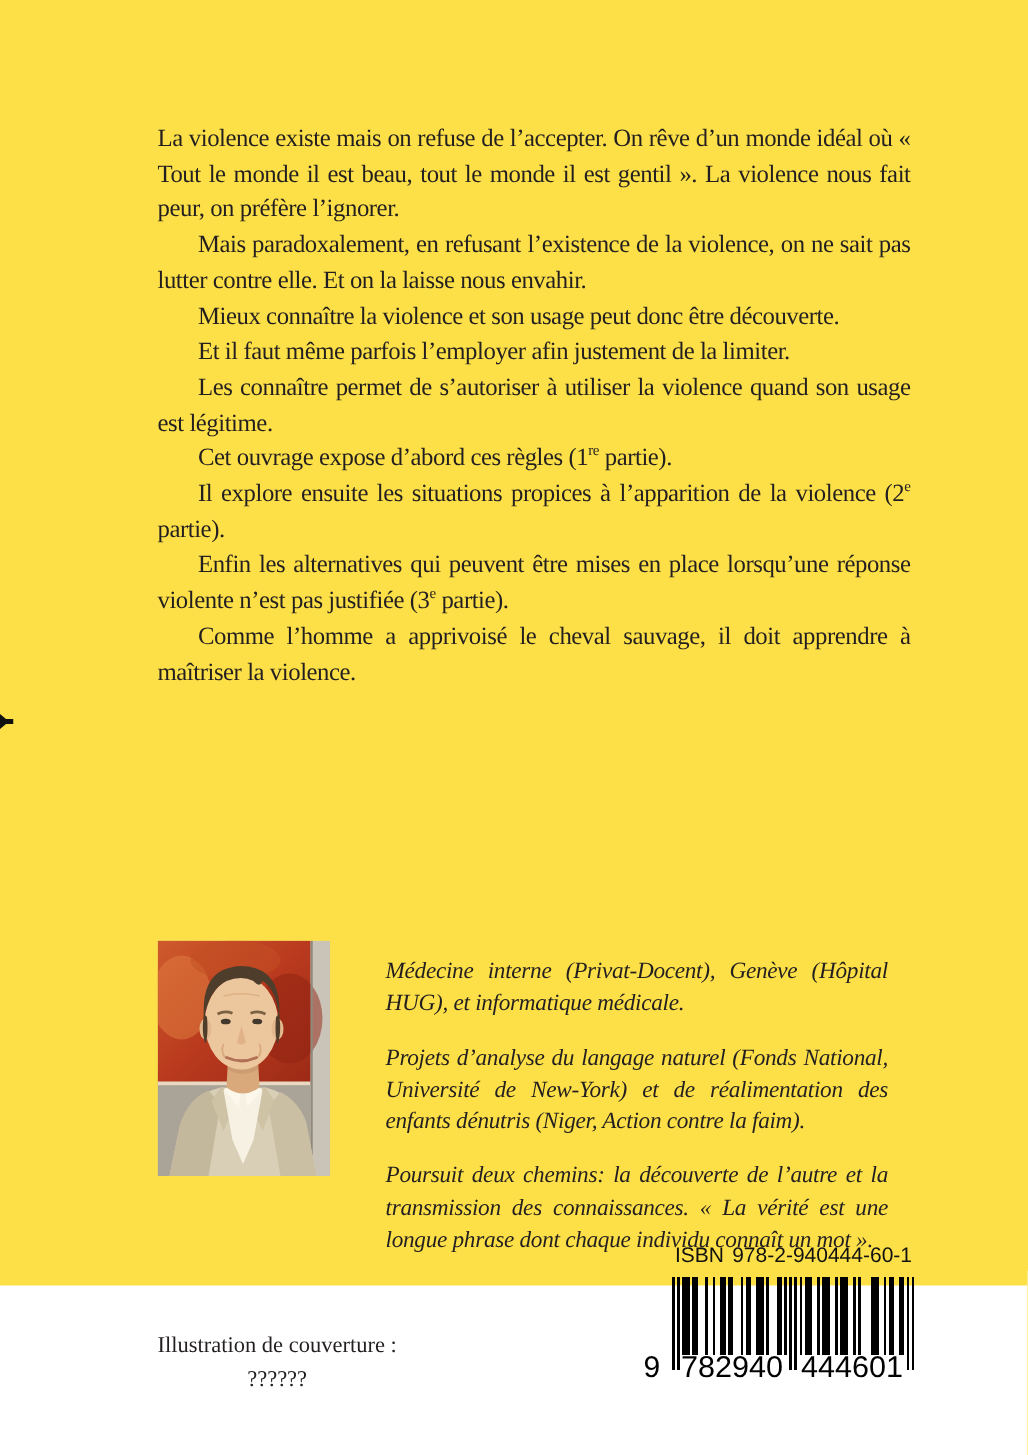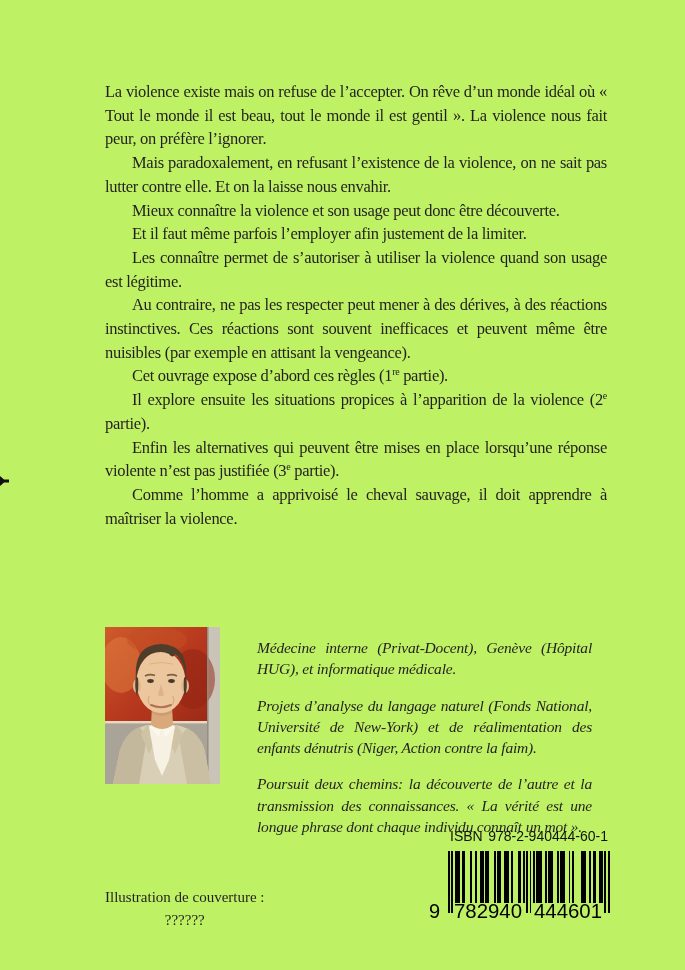--- a/index.html
+++ b/index.html
@@ -4,22 +4,22 @@
 <style>
   html, body { margin: 0; padding: 0; }
   body {
     width: 685px; height: 970px;
     background: #ffffff;
     font-family: "Liberation Serif", "DejaVu Serif", serif;
     overflow: hidden;
   }
   .page {
     position: relative;
-    width: 685px; height: 970px;
-    background: #bef264;
+    width: 685px; height: 857px;
+    background: #fde047;
     color: #231f20;
   }
 
   
   .blurb {
     position: absolute;
     left: 105px; top: 80px; width: 502px;
     font-size: 16.5px;
     line-height: 23.7px;
     letter-spacing: -0.3px;
@@ -91,21 +91,20 @@
   <svg class="edge-mark" width="9" height="10" viewBox="0 0 9 10" aria-hidden="true">
     <path d="M0,0 L0,10 L4,6.6 L9,6.6 L9,3.4 L4,3.4 Z" fill="#111111"></path>
   </svg>
 
   <div class="blurb">
     <p><span>La violence existe mais on refuse de l’accepter. On rêve d’un monde idéal où « Tout le monde il est beau, tout le monde il est gentil ». La violence nous fait peur, on préfère l’ignorer.</span><sup></sup><span></span></p>
     <p><span>Mais paradoxalement, en refusant l’existence de la violence, on ne sait pas lutter contre elle. Et on la laisse nous envahir.</span><sup></sup><span></span></p>
     <p><span>Mieux connaître la violence et son usage peut donc être découverte.</span><sup></sup><span></span></p>
     <p><span>Et il faut même parfois l’employer afin justement de la limiter.</span><sup></sup><span></span></p>
     <p><span>Les connaître permet de s’autoriser à utiliser la violence quand son usage est légitime.</span><sup></sup><span></span></p>
-    <p><span>Au contraire, ne pas les respecter peut mener à des dérives, à des réactions instinctives. Ces réactions sont souvent inefficaces et peuvent même être nuisibles (par exemple en attisant la vengeance).</span><sup></sup><span></span></p>
     <p><span>Cet ouvrage expose d’abord ces règles (1</span><sup>re</sup><span> partie).</span></p>
     <p><span>Il explore ensuite les situations propices à l’apparition de la violence (2</span><sup>e</sup><span> partie).</span></p>
     <p><span>Enfin les alternatives qui peuvent être mises en place lorsqu’une réponse violente n’est pas justifiée (3</span><sup>e</sup><span> partie).</span></p>
     <p><span>Comme l’homme a apprivoisé le cheval sauvage, il doit apprendre à maîtriser la violence.</span><sup></sup><span></span></p>
   </div>
 
   <div class="photo">
     <svg width="115" height="157" viewBox="0 0 115 157" aria-hidden="true">
       <defs>
         <linearGradient id="pgrad" x1="0" y1="0" x2="1" y2="1">

